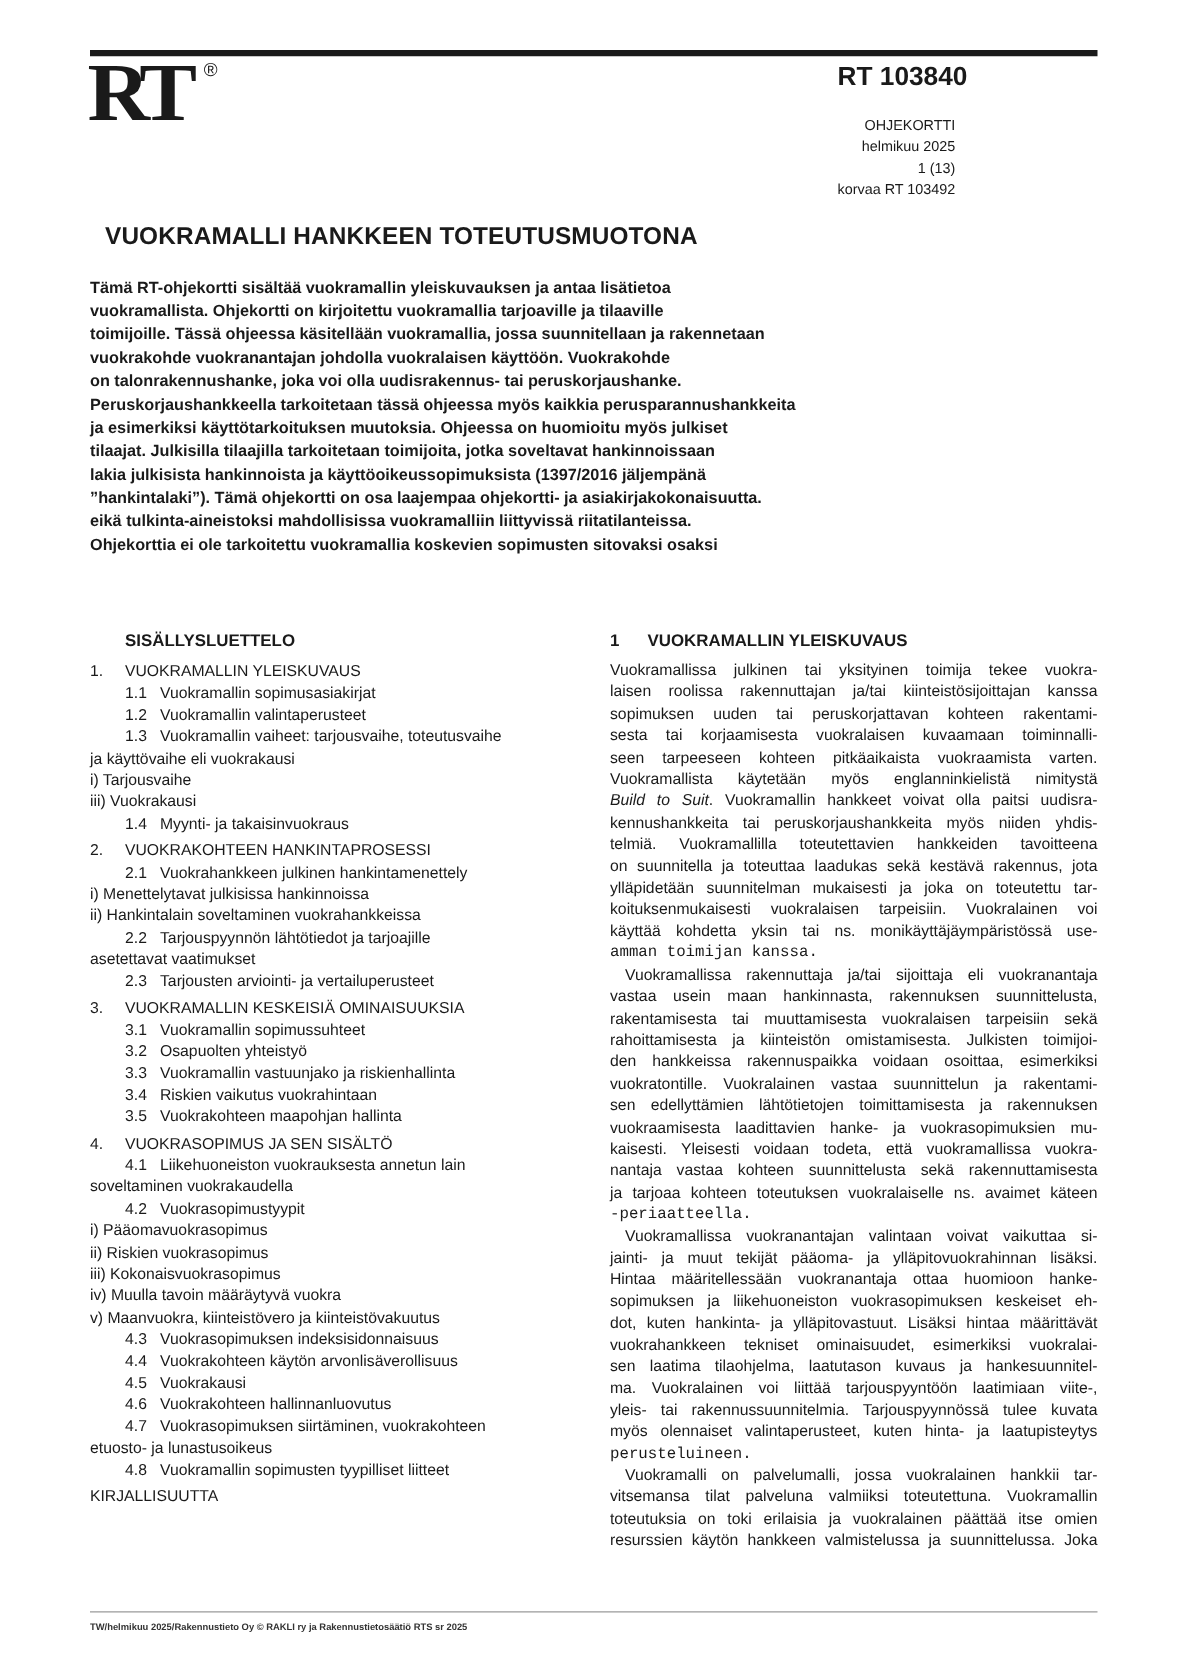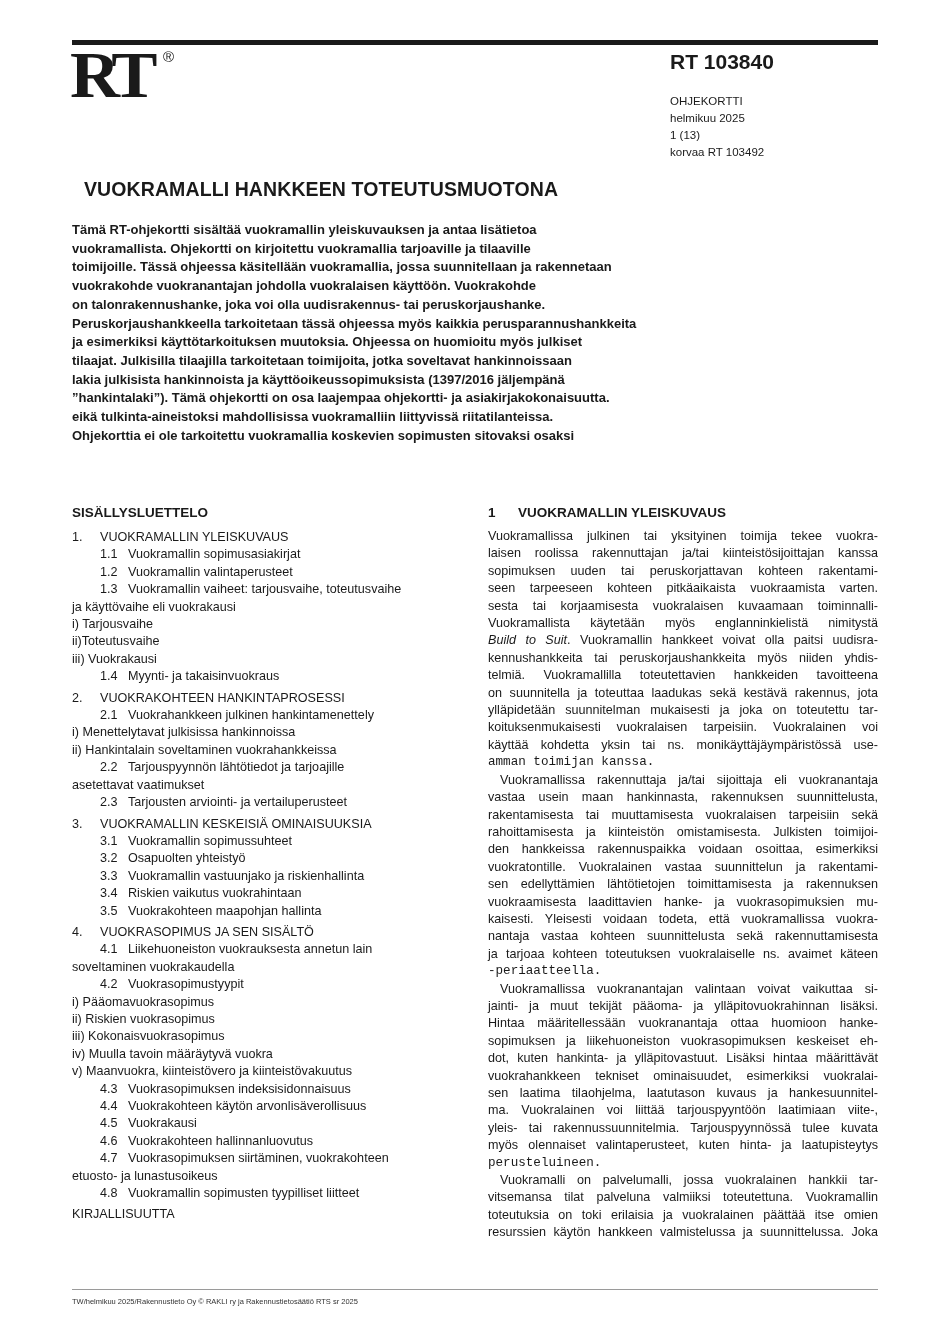--- a/index.html
+++ b/index.html
@@ -17,50 +17,50 @@
     }
     .logo-reg {
       position: absolute; left: 163px; top: 48px;
       font-family: "Liberation Sans", sans-serif; font-size: 15px; color: #1a1a1a;
     }
     .doc-number {
       position: absolute; left: 670px; top: 50px;
       font-weight: bold; font-size: 21px; color: #1a1a1a;
     }
     .meta { position: absolute; left: 670px; top: 93px; font-size: 11.5px; line-height: 17px; color: #1a1a1a; }
-    .meta div { white-space: nowrap; }
+    .meta div { white-space: nowrap; text-align: right; }
     .title {
       position: absolute; left: 84px; top: 178px;
       font-weight: bold; font-size: 19.5px; letter-spacing: 0.1px; color: #1a1a1a;
     }
     .intro {
       position: absolute; left: 72px; top: 221px; width: 610px;
       font-weight: bold; font-size: 13px; line-height: 18.7px; color: #1a1a1a;
     }
     .intro div { white-space: nowrap; }
     .toc { position: absolute; left: 72px; top: 505px; width: 390px; font-size: 12.6px; color: #1a1a1a; }
-    .toc-title { font-weight: bold; font-size: 13.5px; margin-bottom: 9px; }
+    .toc-title { font-weight: bold; font-size: 13.5px; margin-bottom: 9px; margin-left: 28px; }
     .toc-row { display: flex; line-height: 17.4px; white-space: nowrap; }
     .toc-row.lvl0 { margin-top: 4px; }
     .toc-row.first { margin-top: 0; }
     .toc-num0 { width: 28px; flex: none; }
     .toc-num1 { width: 28px; margin-left: 28px; flex: none; }
     .toc-sub { }
     .toc-last { margin-top: 4px; line-height: 17.4px; }
     .section {
       position: absolute; left: 488px; top: 505px; width: 390px;
       font-size: 12.6px; color: #1a1a1a;
     }
     .section-head { font-weight: bold; font-size: 13.5px; display: flex; margin-bottom: 8px; }
     .section-head .num { width: 30px; flex: none; }
     .body-line { line-height: 17.4px; white-space: nowrap; text-align: justify; text-align-last: justify; }
     .body-line.last { text-align-last: left; font-family: Liberation Mono, monospace; }
     .body-line.indent { padding-left: 12px; }
     .footer-rule { position: absolute; left: 72px; top: 1289px; width: 806px; height: 1px; background: #9a9a9a; }
-    .footer { position: absolute; left: 72px; top: 1297px; font-size: 7.5px; color: #333; white-space: nowrap; }
+    .footer { position: absolute; left: 72px; top: 1297px; font-size: 7.5px; color: #333; white-space: nowrap; font-weight: bold; }
     i { font-style: italic; }
   </style>
 </head>
 <body>
 
 <div class="top-bar"></div>
 <div class="logo">RT</div>
 <div class="logo-reg">®</div>
 <div class="doc-number">RT 103840</div>
 <div class="meta">
@@ -106,23 +106,20 @@
         <span class="toc-num1">1.3</span>
         <span>Vuokramallin vaiheet: tarjousvaihe, toteutusvaihe</span>
       </div>
       <div class="toc-row">
         <span class="toc-sub">ja käyttövaihe eli vuokrakausi</span>
       </div>
       <div class="toc-row">
         <span class="toc-sub">i) Tarjousvaihe</span>
       </div>
       <div class="toc-row">
-        <span class="toc-sub">ii)Toteutusvaihe</span>
-      </div>
-      <div class="toc-row">
         <span class="toc-sub">iii) Vuokrakausi</span>
       </div>
       <div class="toc-row">
         <span class="toc-num1">1.4</span>
         <span>Myynti- ja takaisinvuokraus</span>
       </div>
       <div class="toc-row lvl0">
         <span class="toc-num0">2.</span>
         <span>VUOKRAKOHTEEN HANKINTAPROSESSI</span>
       </div>
@@ -234,22 +231,22 @@
 
 <div class="section">
   <div class="section-head">
     <span class="num">1</span>
     <span>VUOKRAMALLIN YLEISKUVAUS</span>
   </div>
   <div id="section-body">
       <div class="body-line">Vuokramallissa julkinen tai yksityinen toimija tekee vuokra-</div>
       <div class="body-line">laisen roolissa rakennuttajan ja/tai kiinteistösijoittajan kanssa</div>
       <div class="body-line">sopimuksen uuden tai peruskorjattavan kohteen rakentami-</div>
+      <div class="body-line">sesta tai korjaamisesta vuokralaisen kuvaamaan toiminnalli-</div>
       <div class="body-line">seen tarpeeseen kohteen pitkäaikaista vuokraamista varten.</div>
-      <div class="body-line">sesta tai korjaamisesta vuokralaisen kuvaamaan toiminnalli-</div>
       <div class="body-line">Vuokramallista käytetään myös englanninkielistä nimitystä</div>
       <div class="body-line"><i>Build to Suit</i><span>. Vuokramallin hankkeet voivat olla paitsi uudisra-</span></div>
       <div class="body-line">kennushankkeita tai peruskorjaushankkeita myös niiden yhdis-</div>
       <div class="body-line">telmiä. Vuokramallilla toteutettavien hankkeiden tavoitteena</div>
       <div class="body-line">on suunnitella ja toteuttaa laadukas sekä kestävä rakennus, jota</div>
       <div class="body-line">ylläpidetään suunnitelman mukaisesti ja joka on toteutettu tar-</div>
       <div class="body-line">koituksenmukaisesti vuokralaisen tarpeisiin. Vuokralainen voi</div>
       <div class="body-line">käyttää kohdetta yksin tai ns. monikäyttäjäympäristössä use-</div>
       <div class="body-line last">amman toimijan kanssa.</div>
       <div class="body-line indent">Vuokramallissa rakennuttaja ja/tai sijoittaja eli vuokranantaja</div>

